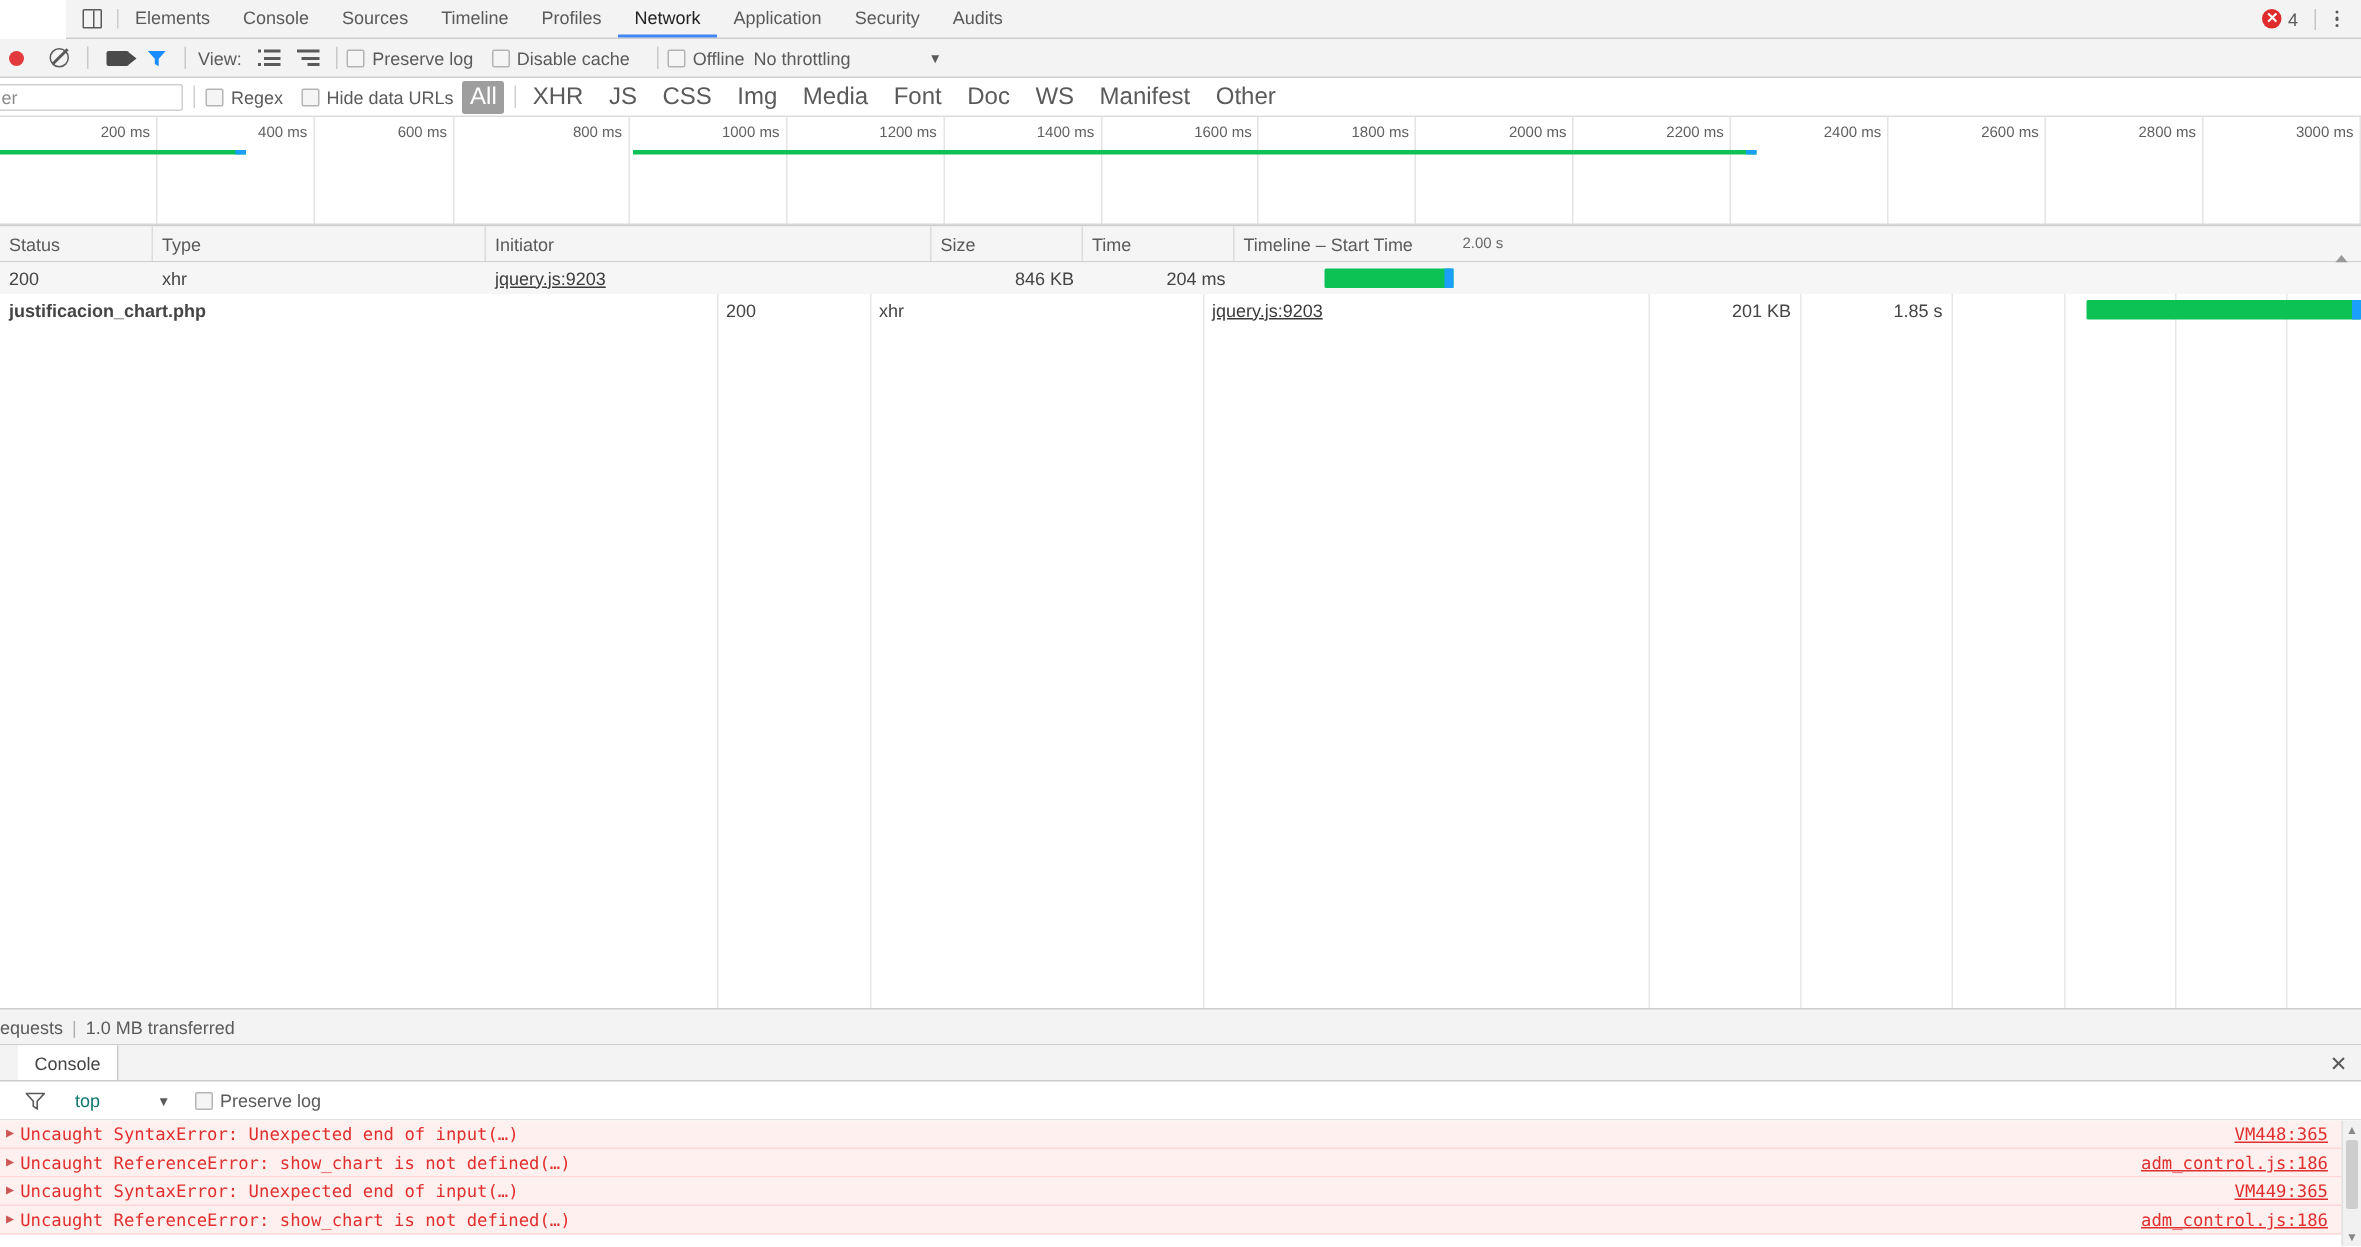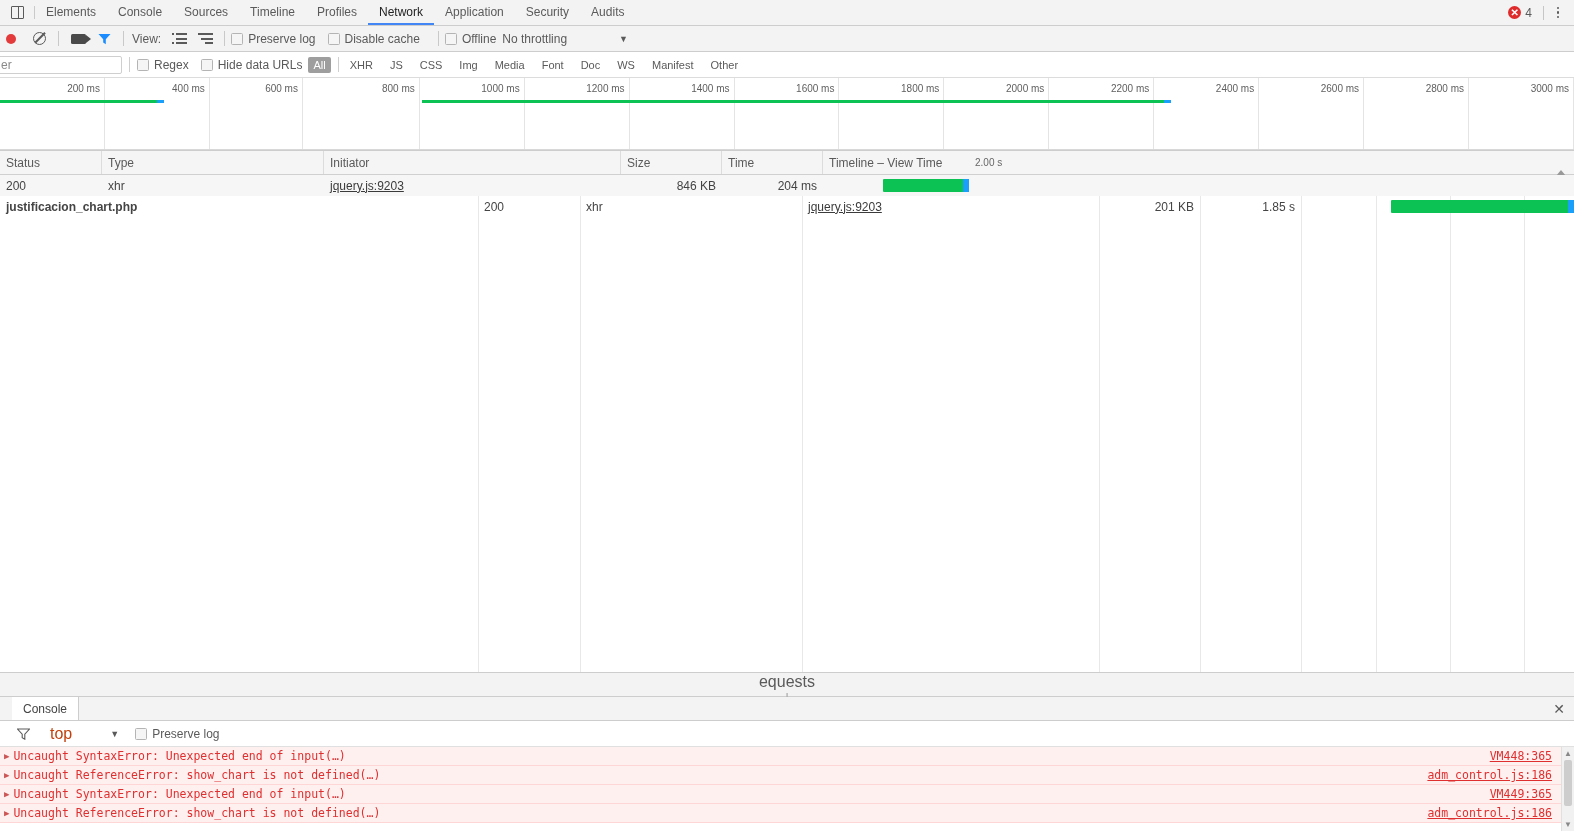--- a/index.html
+++ b/index.html
@@ -15,20 +15,21 @@
   }
   .devtools { width: 1574px; height: 831px; display: flex; flex-direction: column; background: #fff; }
 
   
   .tabbar {
     height: 26px; min-height: 26px;
     display: flex; align-items: stretch;
     background: #f3f3f3;
     border-bottom: 1px solid #cdcdcd;
     position: relative;
+    margin-left: 44px;
   }
   .dock-icon {
     width: 34px; display: flex; align-items: center; justify-content: center;
     cursor: pointer;
   }
   .dock-glyph { width: 13px; height: 13px; border: 1.4px solid #5a5a5a; border-radius: 1px; position: relative; }
   .dock-glyph:after { content:""; position:absolute; right:0; top:0; bottom:0; width:4px; border-left:1.4px solid #5a5a5a; }
   .tab-div { width: 1px; background: #cacaca; margin: 6px 0; }
   .tabs { display: flex; align-items: stretch; }
   .tab {
@@ -90,21 +91,21 @@
     background: #fff; border-bottom: 1px solid #dcdcdc;
   }
   .filter-input {
     width: 126px; height: 18px; margin-left: -4px;
     border: 1px solid #cfcfcf; border-radius: 2px; background: #fff;
     font-size: 12px; color: #8a8a8a; padding: 0 4px; outline: none;
     font-family: "Liberation Sans", sans-serif;
   }
   .fb-sep { width: 1px; height: 15px; background: #cfcfcf; margin: 0 7px; }
   .type-pill {
-    padding: 2px 5px; border-radius: 2px; font-size: 11px; color: #5a5a5a;
+    padding: 2px 5px; border-radius: 2px; font-size: 16px; color: #5a5a5a;
     cursor: pointer; margin-right: 7px; white-space: nowrap;
   }
   .type-pill.active { background: #9e9e9e; color: #fff; }
 
   
   .overview {
     height: 73px; min-height: 73px; position: relative;
     background: #fff; border-bottom: 1px solid #cdcdcd; overflow: hidden;
   }
   .ov-tick { position: absolute; top: 0; bottom: 0; border-right: 1px solid #e4e4e4; }
@@ -129,40 +130,40 @@
   .link { color: #3b3b3b; text-decoration: underline; cursor: pointer; }
   .grid-col { position: absolute; top: 0; bottom: 0; width: 1px; background: #e8e8e8; }
   .wf-bar { position: absolute; height: 13px; background: #0cc254; border-radius: 1px; }
   .wf-bar .tip { position: absolute; right: 0; top: 0; bottom: 0; width: 6px; background: #1a9ffa; }
   .sort-tri { width: 0; height: 0; border-left: 5px solid transparent; border-right: 5px solid transparent; border-bottom: 6px solid #999; }
 
   
   .net-status {
     height: 25px; min-height: 25px; display: flex; align-items: center;
     background: #f3f3f3; border-top: 1px solid #cdcdcd; border-bottom: 1px solid #cdcdcd;
-    font-size: 16px; color: #5a5a5a; padding-left: 0px; flex-direction: column;
+    font-size: 12px; color: #5a5a5a; padding-left: 0px;
   }
   .st-sep { margin: 0 6px; color: #b0b0b0; }
 
   
   .drawer { height: 134px; min-height: 134px; display: flex; flex-direction: column; background: #fff; }
   .drawer-tabs {
     height: 24px; min-height: 24px; display: flex; align-items: stretch;
     background: #f3f3f3; border-bottom: 1px solid #cdcdcd; position: relative;
   }
   .dtab {
     padding: 0 11px; display: flex; align-items: center; font-size: 12px; color: #444;
     background: #fff; border-right: 1px solid #cdcdcd; margin-left: 12px; cursor: pointer;
   }
   .drawer-close { margin-left: auto; width: 30px; display:flex; align-items:center; justify-content:center; cursor:pointer; color:#5a5a5a; font-size: 14px; }
   .console-toolbar {
     height: 26px; min-height: 26px; display: flex; align-items: center;
     border-bottom: 1px solid #e0e0e0; background: #fff; padding-left: 10px; gap: 0;
   }
-  .ctx-sel { font-size: 16px; color: #c2410c; margin-left: 14px; }
+  .ctx-sel { font-size: 12px; color: #0f766e; margin-left: 14px; }
   .ctx-arrow { font-size: 9px; color: #5a5a5a; margin-left: 38px; margin-right: 16px; }
   .console-body { flex: 1; position: relative; overflow: hidden; background: #fff; }
   .cmsg {
     height: 19px; display: flex; align-items: center;
     background: #fff0f0; border-bottom: 1px solid #ffd6d6;
     padding-left: 4px; font-family: "DejaVu Sans Mono", monospace; font-size: 11.5px; color: #e02f2f;
   }
   .cmsg .arr { color: #c55; font-size: 9px; margin-right: 4px; }
   .cmsg .src { margin-left: auto; margin-right: 22px; text-decoration: underline; color: #e02f2f; cursor: pointer; }
   .cscroll { position: absolute; right: 0; top: 0; bottom: 0; width: 13px; background: #f1f1f1; border-left: 1px solid #e0e0e0; }
@@ -369,21 +370,21 @@
       <div class="th" style="width:297px;">
           <span>Initiator</span>
         </div>
       <div class="th" style="width:101px;">
           <span>Size</span>
         </div>
       <div class="th" style="width:101px;">
           <span>Time</span>
         </div>
       <div class="th" style="flex:1;position:relative;border-right:none;">
-        <span>Timeline – View Time</span>
+        <span>Timeline – Start Time</span>
         <span style="position:absolute;left:152px;font-size:10px;color:#666;">2.00 s</span>
         <span style="position:absolute;right:8px;"><span class="sort-tri"></span></span>
       </div>
     </div>
     <div class="tbody">
       <div class="grid-col" style="left:1376px;"></div>
       <div class="grid-col" style="left:1450px;"></div>
       <div class="grid-col" style="left:1524px;"></div>
       <div class="grid-col" style="left:478px;"></div>
       <div class="grid-col" style="left:580px;"></div>

